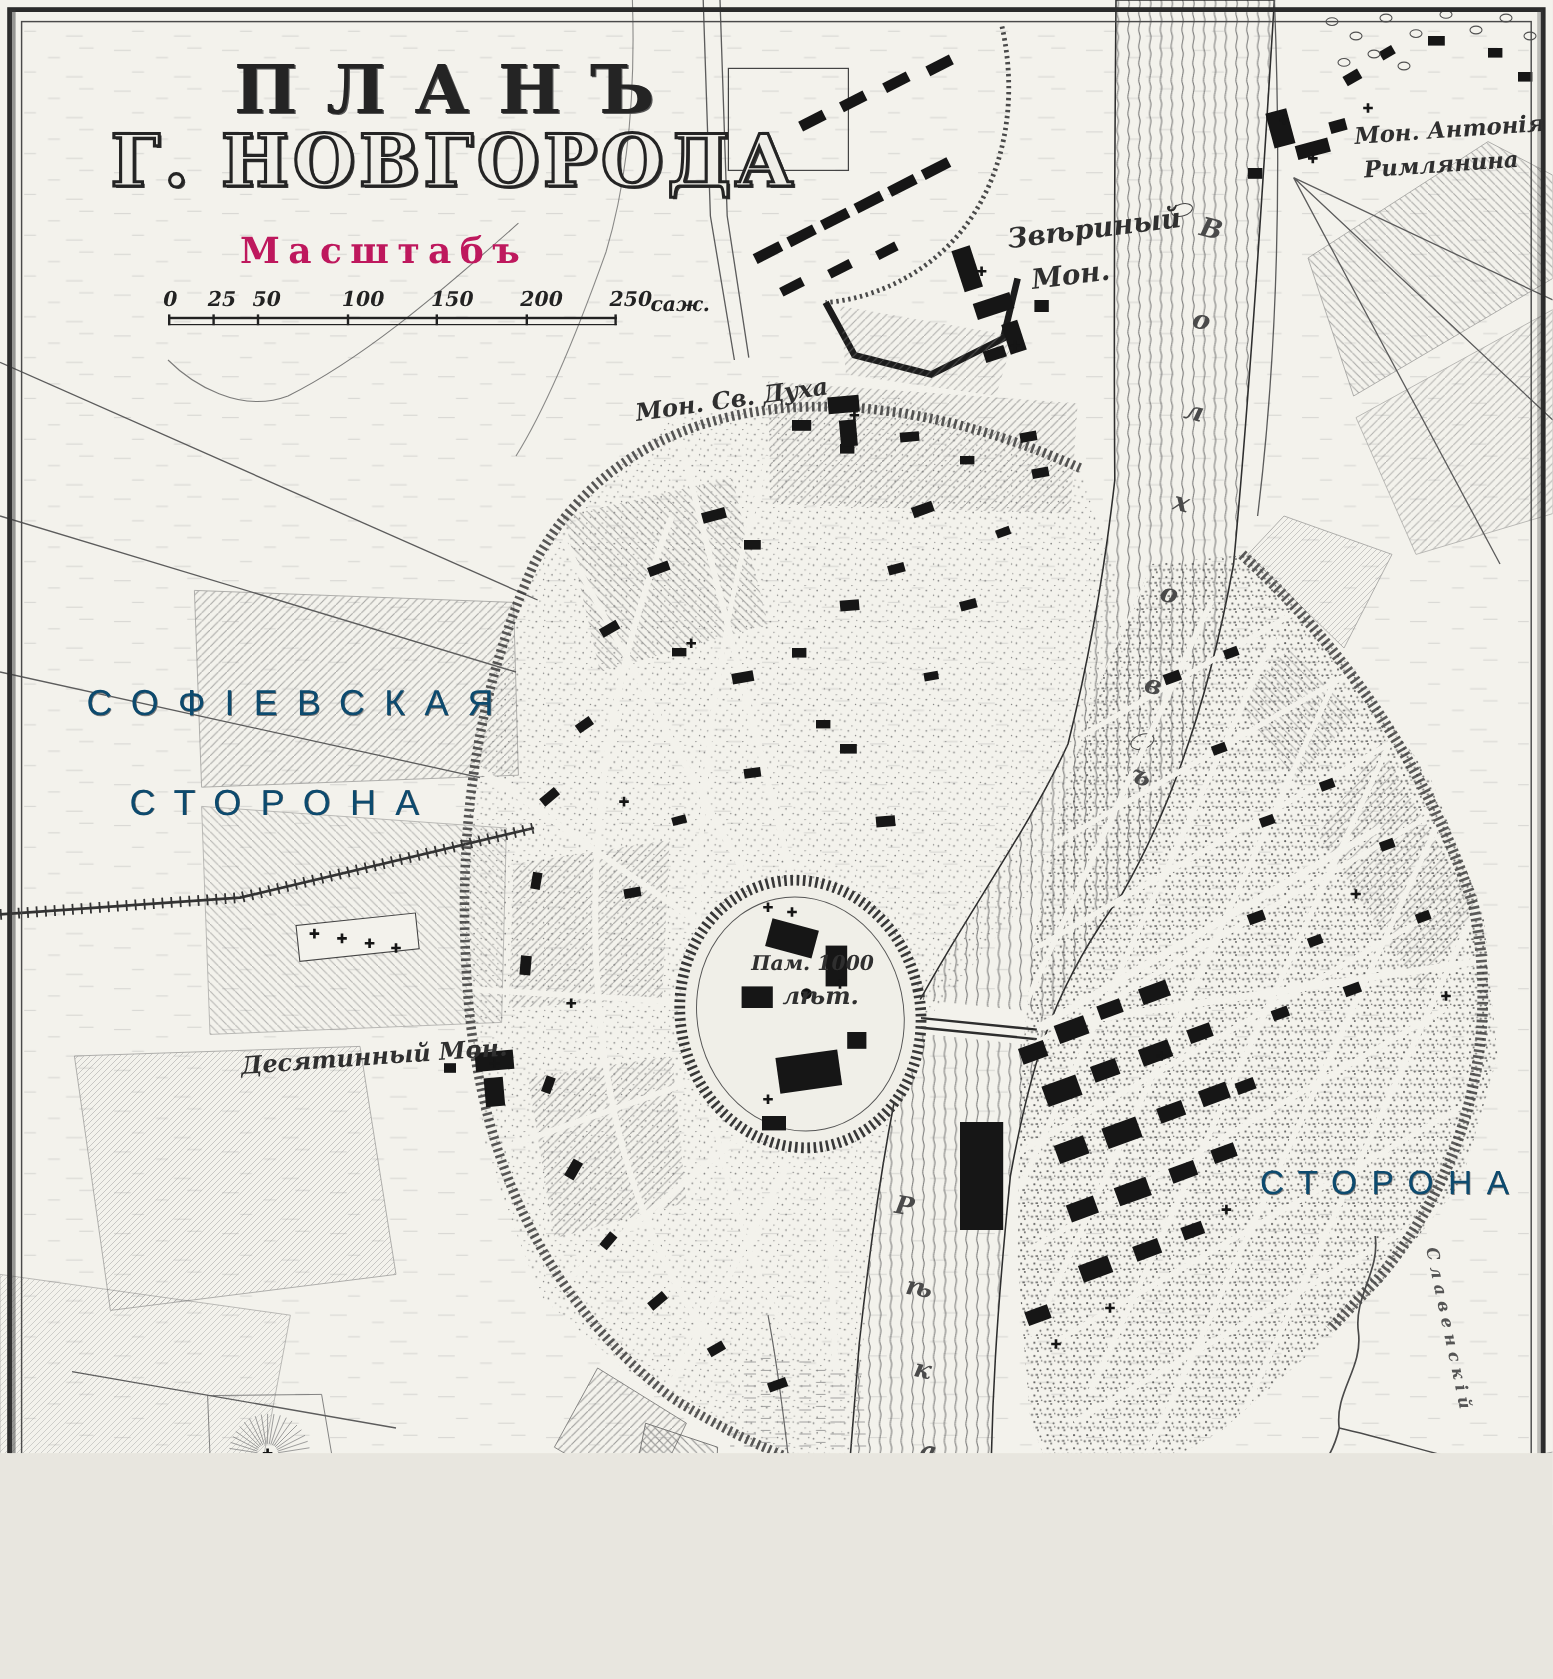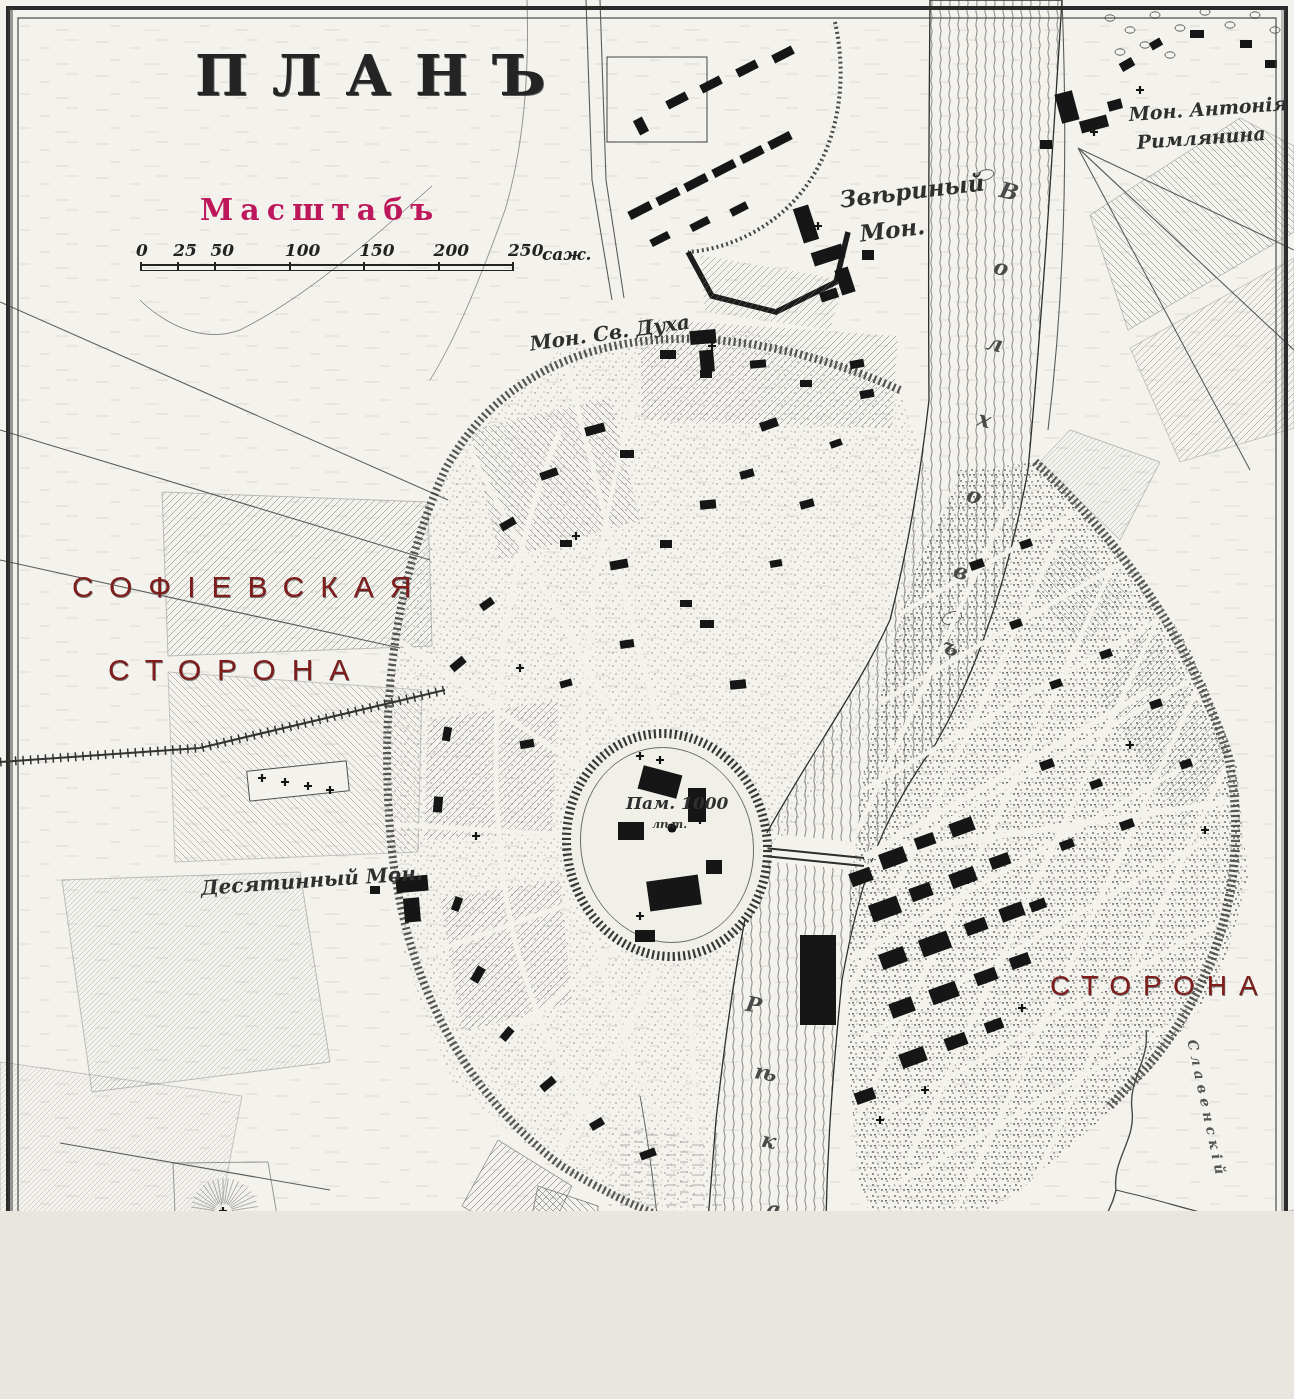--- a/index.html
+++ b/index.html
@@ -7,21 +7,21 @@
          font-family:"DejaVu Serif",serif;}
   #mapsvg{position:absolute;left:0;top:0;}
   #overlay{position:absolute;left:0;top:0;width:100%;height:100%;pointer-events:none;}
   .lbl{position:absolute;white-space:nowrap;transform-origin:0 0;color:#2a2a2a;}
   .title1{font-size:56px;font-weight:bold;letter-spacing:24px;color:#242424;
           text-shadow:1px 1px 0 #555;}
   .title2{font-size:60px;font-weight:bold;letter-spacing:3px;color:#efeee8;
           -webkit-text-stroke:2.6px #242424;text-shadow:0 0 1px #242424,2px 2px 0 #3a3a3a;}
   .masshtab{font-size:30px;font-weight:bold;letter-spacing:7px;color:#be185d;}
   .region{font-family:"Liberation Sans",sans-serif;font-size:30px;letter-spacing:16px;
-          color:#7f1d1d;text-shadow:0.5px 0.5px 0 #777;}
+          color:#0c4a6e;text-shadow:0.5px 0.5px 0 #777;}
   .cursive{font-style:italic;font-weight:bold;color:#2f2f2f;}
   .riverletter{position:absolute;font-style:italic;font-weight:bold;font-size:22px;color:#4a4a4a;
                transform-origin:50% 50%;}
   .tick{position:absolute;top:0;font-style:italic;font-weight:bold;font-size:17px;color:#222;}
   .scaleunit{position:absolute;font-style:italic;font-weight:bold;font-size:17px;color:#222;}
   #scalebar-line{position:absolute;left:0;top:24px;width:374px;height:4px;
                  border-top:2px solid #222;border-bottom:1px solid #222;}
   .scaletickmark{position:absolute;top:22px;width:2px;height:9px;background:#222;}
 </style>
 </head>
@@ -366,20 +366,21 @@
     <rect x="18" y="18" width="1258" height="1363" fill="none" stroke="#4a4a4a" stroke-width="1.2"></rect>
     <rect x="8" y="8" width="5" height="1383" fill="#3a3a3a" opacity="0.5"></rect>
     <rect x="8" y="1386" width="1278" height="5" fill="#3a3a3a" opacity="0.45"></rect>
     <rect x="1281" y="8" width="5" height="1383" fill="#3a3a3a" opacity="0.3"></rect>
   </g>
 </svg>
 
 <div id="overlay">
 
   <span class="lbl title1" style="left:195px;top:42px;">ПЛАНЪ</span>
+  <span class="lbl title2" style="left:92px;top:100px;">Г. НОВГОРОДА</span>
   <span class="lbl masshtab" style="left:200px;top:192px;">Масштабъ</span>
   <div class="lbl" id="scalebar" style="left:140px;top:240px;width:420px;height:36px;">
     <div id="scalebar-line"></div>
   <span class="tick" style="left: -4px;">0</span>
         <div class="scaletickmark" style="left: 0px;"></div>
         <span class="tick" style="left: 33.2px; text-align: right;">25</span>
         <div class="scaletickmark" style="left: 37.2px;"></div>
         <span class="tick" style="left: 70.4px;">50</span>
         <div class="scaletickmark" style="left: 74.4px;"></div>
         <span class="tick" style="left: 144.8px;">100</span>
@@ -397,21 +398,21 @@
   <span class="lbl region" style="left:108px;top:653px;">СТОРОНА</span>
   <span class="lbl region" style="left:1050px;top:970px;letter-spacing:12px;font-size:28px;">СТОРОНА</span>
 
   <span class="lbl cursive" style="left:838px;top:186px;font-size:23px;transform:rotate(-7deg);">Звѣриный</span>
   <span class="lbl cursive" style="left:858px;top:220px;font-size:23px;transform:rotate(-7deg);">Мон.</span>
   <span class="lbl cursive" style="left:1128px;top:103px;font-size:19px;transform:rotate(-4deg);">Мон. Антонія</span>
   <span class="lbl cursive" style="left:1136px;top:131px;font-size:19px;transform:rotate(-4deg);">Римлянина</span>
   <span class="lbl cursive" style="left:528px;top:332px;font-size:20px;transform:rotate(-8deg);">Мон. Св. Духа</span>
   <span class="lbl cursive" style="left:200px;top:876px;font-size:20px;transform:rotate(-4deg);">Десятинный Мон.</span>
   <span class="lbl cursive" style="left:626px;top:793px;font-size:17px;">Пам. 1000</span>
-  <span class="lbl cursive" style="left:652px;top:818px;font-size:11px;">лѣт.</span>
+  <span class="lbl cursive" style="left:652px;top:818px;font-size:20px;">лѣт.</span>
   <span class="lbl cursive" style="left:1098px;top:1258px;font-size:14px;color:#555;transform:rotate(-18deg);">Ручей</span>
   <span class="lbl cursive" style="left:1200px;top:1038px;font-size:14px;color:#555;letter-spacing:5px;transform:rotate(78deg);">Славенскій</span>
   <div id="river-letters">
         <span class="riverletter" style="left: 1000px; top: 178px; font-size: 22px; transform: rotate(14deg);">В</span>
         <span class="riverletter" style="left: 994px; top: 254px; font-size: 22px; transform: rotate(14deg);">о</span>
         <span class="riverletter" style="left: 987px; top: 330px; font-size: 22px; transform: rotate(14deg);">л</span>
         <span class="riverletter" style="left: 978px; top: 406px; font-size: 22px; transform: rotate(14deg);">х</span>
         <span class="riverletter" style="left: 967px; top: 482px; font-size: 22px; transform: rotate(14deg);">о</span>
         <span class="riverletter" style="left: 954px; top: 558px; font-size: 22px; transform: rotate(16deg);">в</span>
         <span class="riverletter" style="left: 943px; top: 634px; font-size: 22px; transform: rotate(16deg);">ъ</span>

